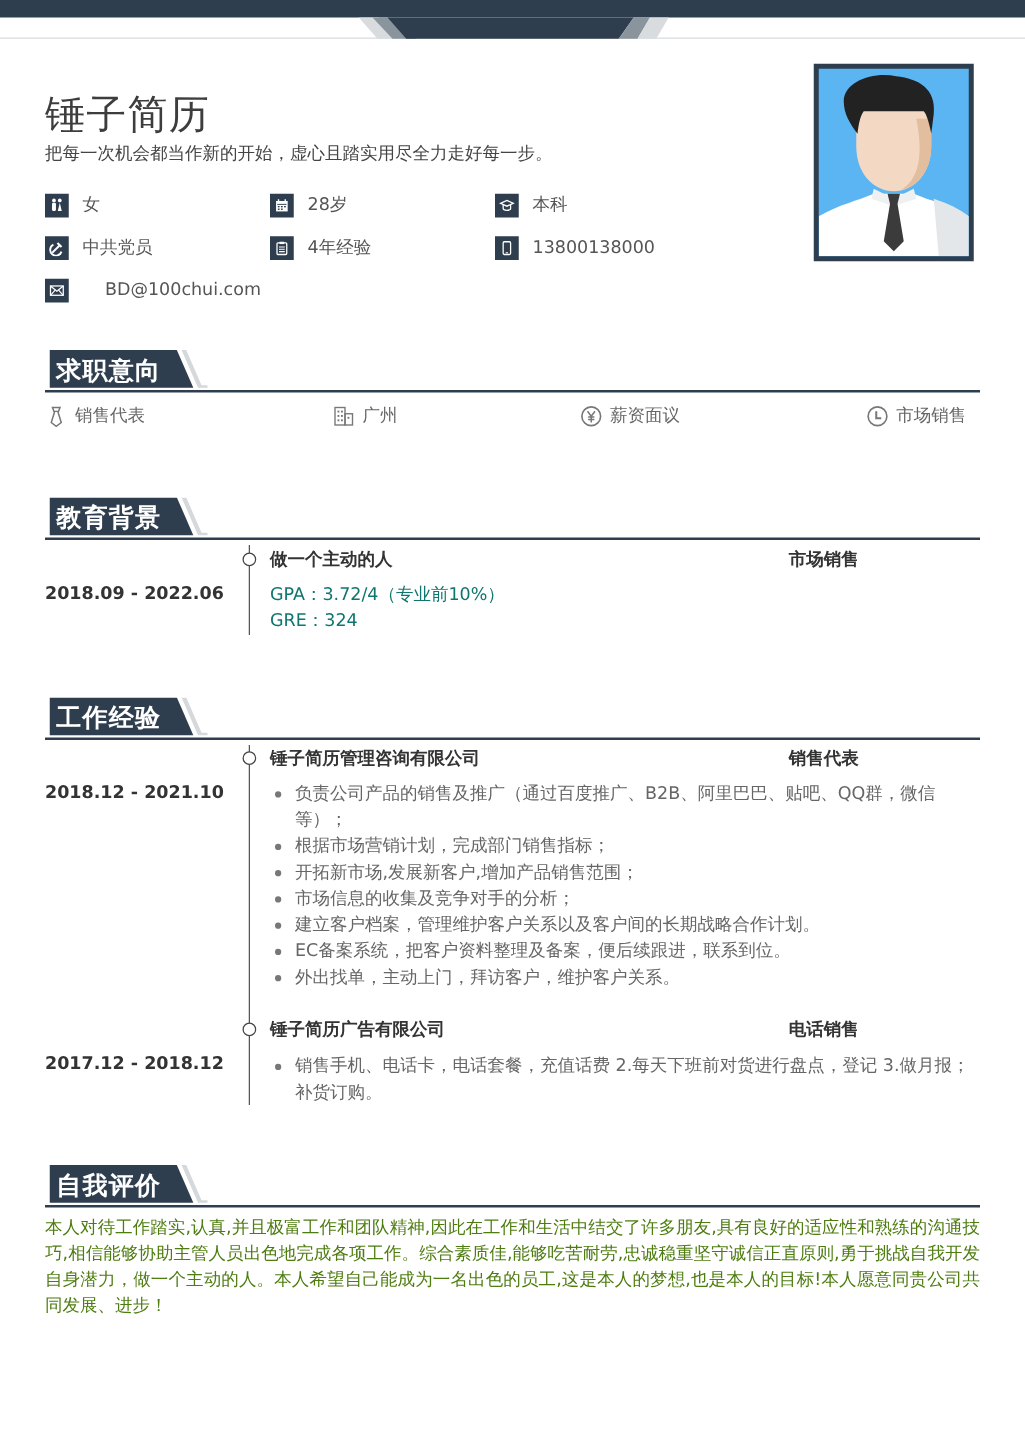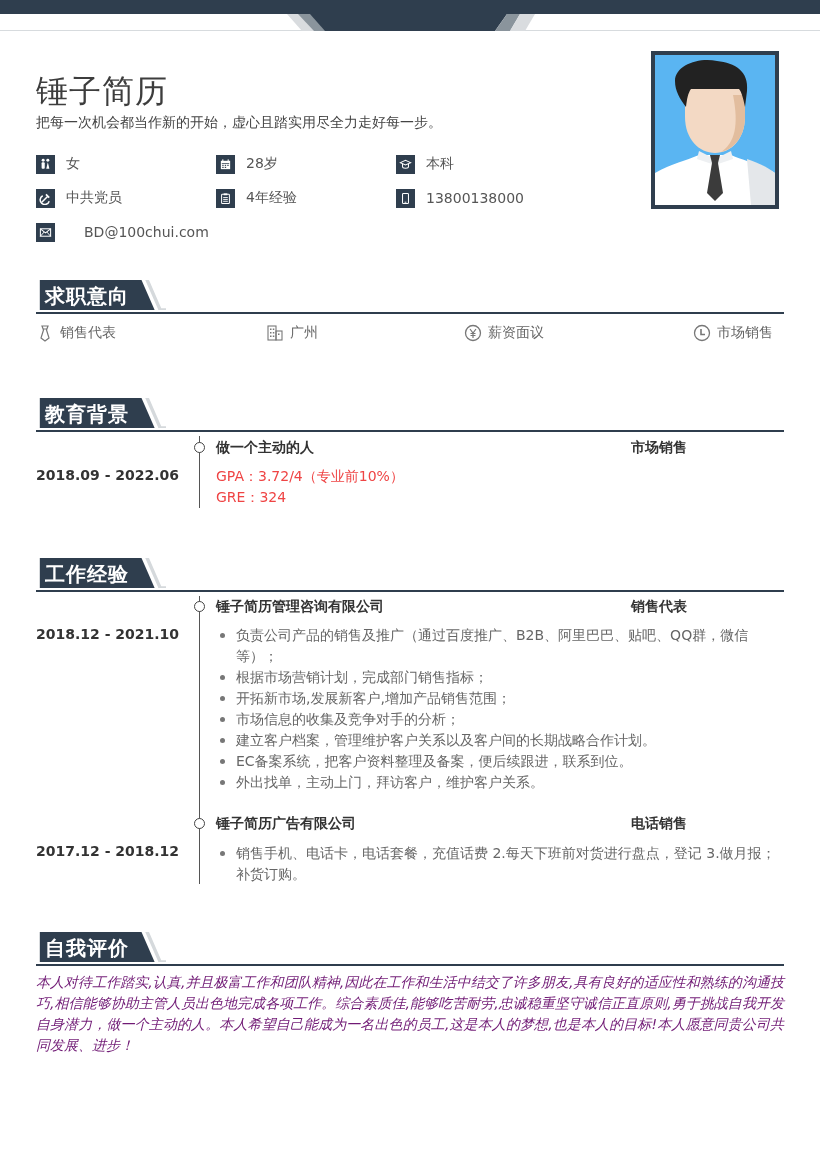--- a/index.html
+++ b/index.html
@@ -33,26 +33,26 @@
   .intent-row { position: absolute; left: 36px; top: 324px; width: 748px; height: 20px; font-size: 14px; color: #666; }
   .intent-item { position: absolute; top: 0; display: flex; align-items: center; }
   .intent-item svg { width: 18px; height: 18px; margin-right: 6px; }
 
   
   .tl-date { position: absolute; left: 36px; font-size: 14px; font-weight: bold; color: #333; margin-top: 28px; }
   .tl-line { position: absolute; left: 199px; width: 1px; background: #555; }
   .tl-dot { position: absolute; left: 194px; width: 11px; height: 11px; border: 1.5px solid #444; border-radius: 50%; background: #fff; }
   .tl-org { position: absolute; left: 216px; font-size: 14px; font-weight: bold; color: #333; }
   .tl-role { position: absolute; left: 631px; font-size: 14px; font-weight: bold; color: #333; }
-  .tl-text { position: absolute; left: 216px; font-size: 14px; color: #ef4444; line-height: 21px; }
+  .tl-text { position: absolute; left: 216px; font-size: 14px; color: #0f766e; line-height: 21px; }
   .bullets { position: absolute; left: 216px; width: 560px; font-size: 14px; color: #666; line-height: 21px; list-style: none; }
   .bullets li { position: relative; padding-left: 20px; }
   .bullets li::before { content: ""; position: absolute; left: 4px; top: 8px; width: 5px; height: 5px; border-radius: 50%; background: #777; }
 
-  .self-eval { position: absolute; left: 36px; top: 972px; width: 748px; font-size: 14px; color: #701a75; line-height: 21px; text-align: justify; font-style: italic; }
+  .self-eval { position: absolute; left: 36px; top: 972px; width: 748px; font-size: 14px; color: #4d7c0f; line-height: 21px; text-align: justify; }
 </style>
 </head>
 <body>
 
 <div class="top-band"></div>
 <div class="top-line"></div>
 <svg class="top-tab" viewBox="0 0 820 32">
   <polygon points="287,14 302,31 318,31 303,14" fill="#d9dcdf"></polygon>
   <polygon points="298,14 314,31 333,31 318,14" fill="#8a949c"></polygon>
   <polygon points="310,14 325,31 495,31 507,14" fill="#2f3e4e"></polygon>

